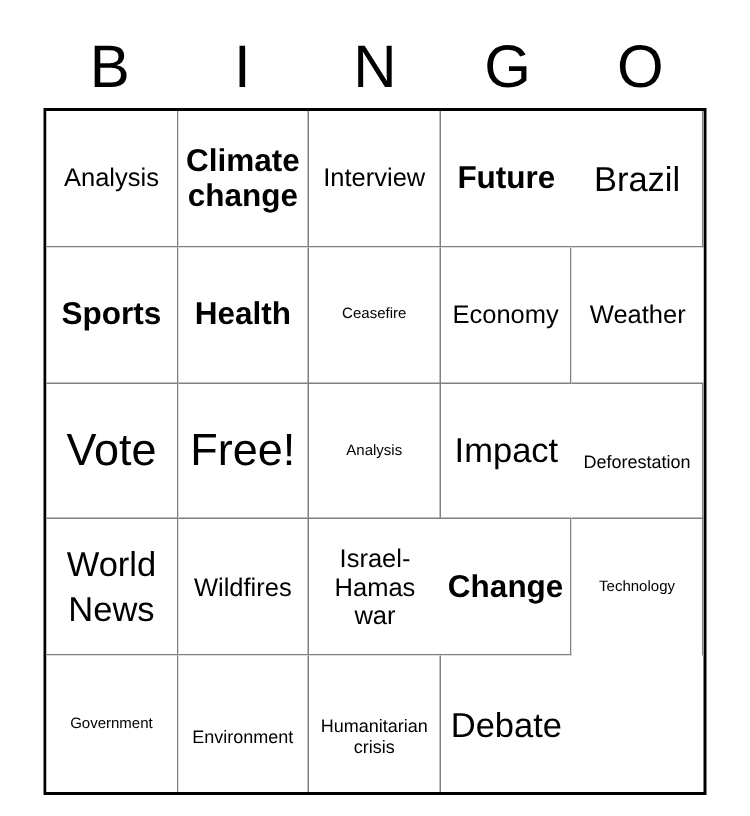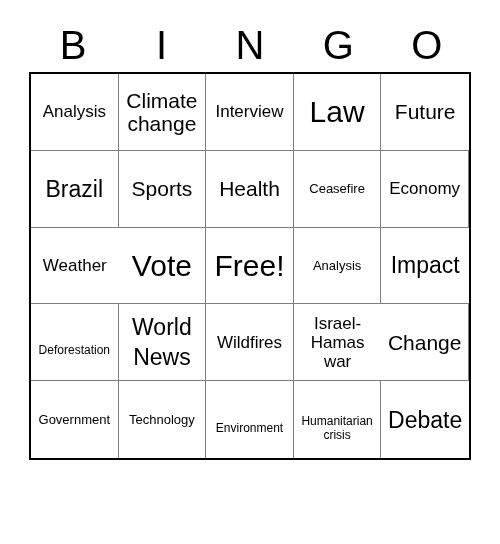--- a/index.html
+++ b/index.html
@@ -41,21 +41,21 @@
     letter-spacing: 0px;
     color: #000000;
   }
 
   
   #bingo-grid {
     position: absolute;
     left: 29px;
     top: 72px;
     width: 442px;
-    height: 388px;
+    height: 458px;
     box-sizing: border-box;
     border: 2px solid #000000;
     display: grid;
     grid-template-columns: repeat(5, 1fr);
     grid-template-rows: repeat(5, 1fr);
     background: #ffffff;
   }
 
   .cell {
     box-sizing: border-box;
@@ -76,23 +76,23 @@
     display: block;
     width: 100%;
     text-align: center;
     color: #000000;
     word-wrap: break-word;
   }
 
   
   .sz-xl   { font-size: 30px; line-height: 33px; }
   .sz-lg   { font-size: 23px; line-height: 30px; }
-  .sz-md   { font-size: 21px; line-height: 23px; }
+  .sz-md   { font-size: 21px; line-height: 23px; font-weight: bold; }
   .sz-sm   { font-size: 17px; line-height: 19px; }
-  .sz-xs   { font-size: 13px; line-height: 17px; }
+  .sz-xs   { font-size: 10px; line-height: 17px; }
   .sz-xxs  { font-size: 12px; line-height: 14px; margin-top: 16px; }
 </style>
 </head>
 <body>
 
 <div id="card">
 
   <div id="bingo-header">
     <div class="hdr-letter">B</div>
     <div class="hdr-letter">I</div>
@@ -103,23 +103,20 @@
 
   <div id="bingo-grid">
       <div class="cell">
         <span class="cell-text sz-sm">Analysis</span>
       </div>
       <div class="cell">
         <span class="cell-text sz-md">Climate change</span>
       </div>
       <div class="cell">
         <span class="cell-text sz-sm">Interview</span>
-      </div>
-      <div class="cell">
-        <span class="cell-text sz-xl">Law</span>
       </div>
       <div class="cell col-last">
         <span class="cell-text sz-md">Future</span>
       </div>
       <div class="cell">
         <span class="cell-text sz-lg">Brazil</span>
       </div>
       <div class="cell">
         <span class="cell-text sz-md">Sports</span>
       </div>
@@ -156,24 +153,24 @@
       <div class="cell">
         <span class="cell-text sz-sm">Wildfires</span>
       </div>
       <div class="cell col-last">
         <span class="cell-text sz-sm">Israel-Hamas war</span>
       </div>
       <div class="cell">
         <span class="cell-text sz-md">Change</span>
       </div>
       <div class="cell row-last">
-        <span class="cell-text sz-xs">Government</span>
+        <span class="cell-text sz-xs">Technology</span>
       </div>
       <div class="cell row-last">
-        <span class="cell-text sz-xs">Technology</span>
+        <span class="cell-text sz-xs">Government</span>
       </div>
       <div class="cell row-last">
         <span class="cell-text sz-xxs">Environment</span>
       </div>
       <div class="cell row-last">
         <span class="cell-text sz-xxs">Humanitarian crisis</span>
       </div>
       <div class="cell col-last row-last">
         <span class="cell-text sz-lg">Debate</span>
       </div>

